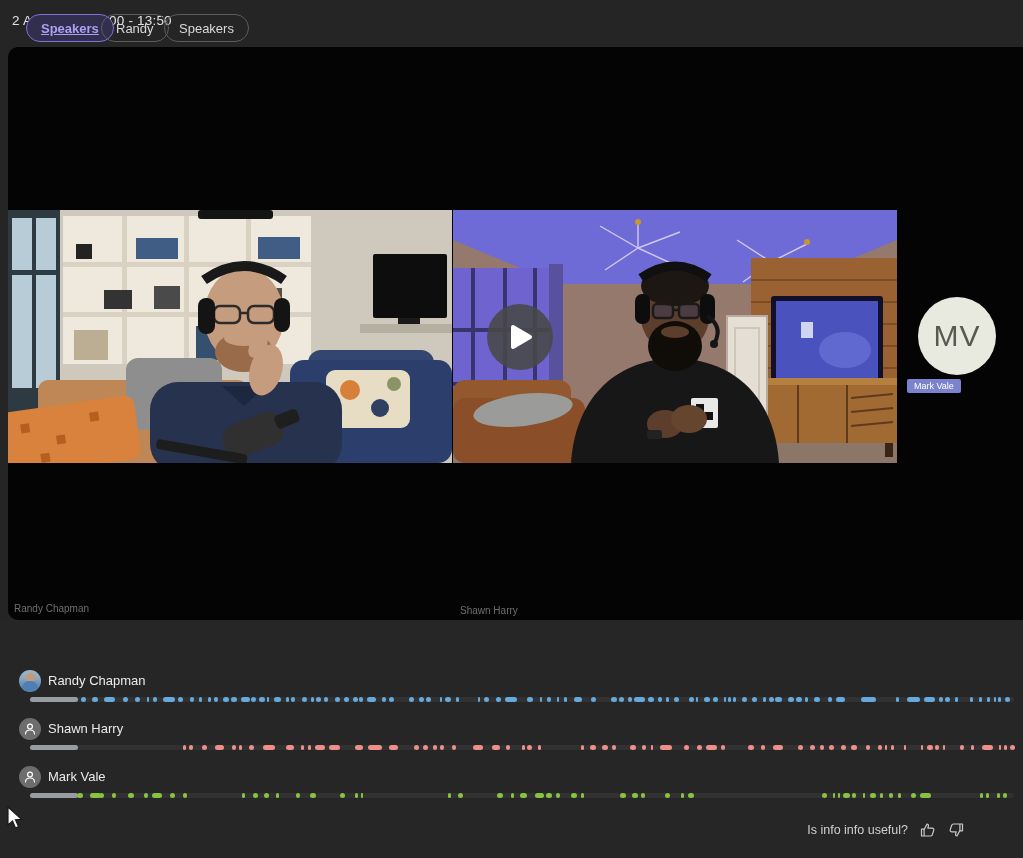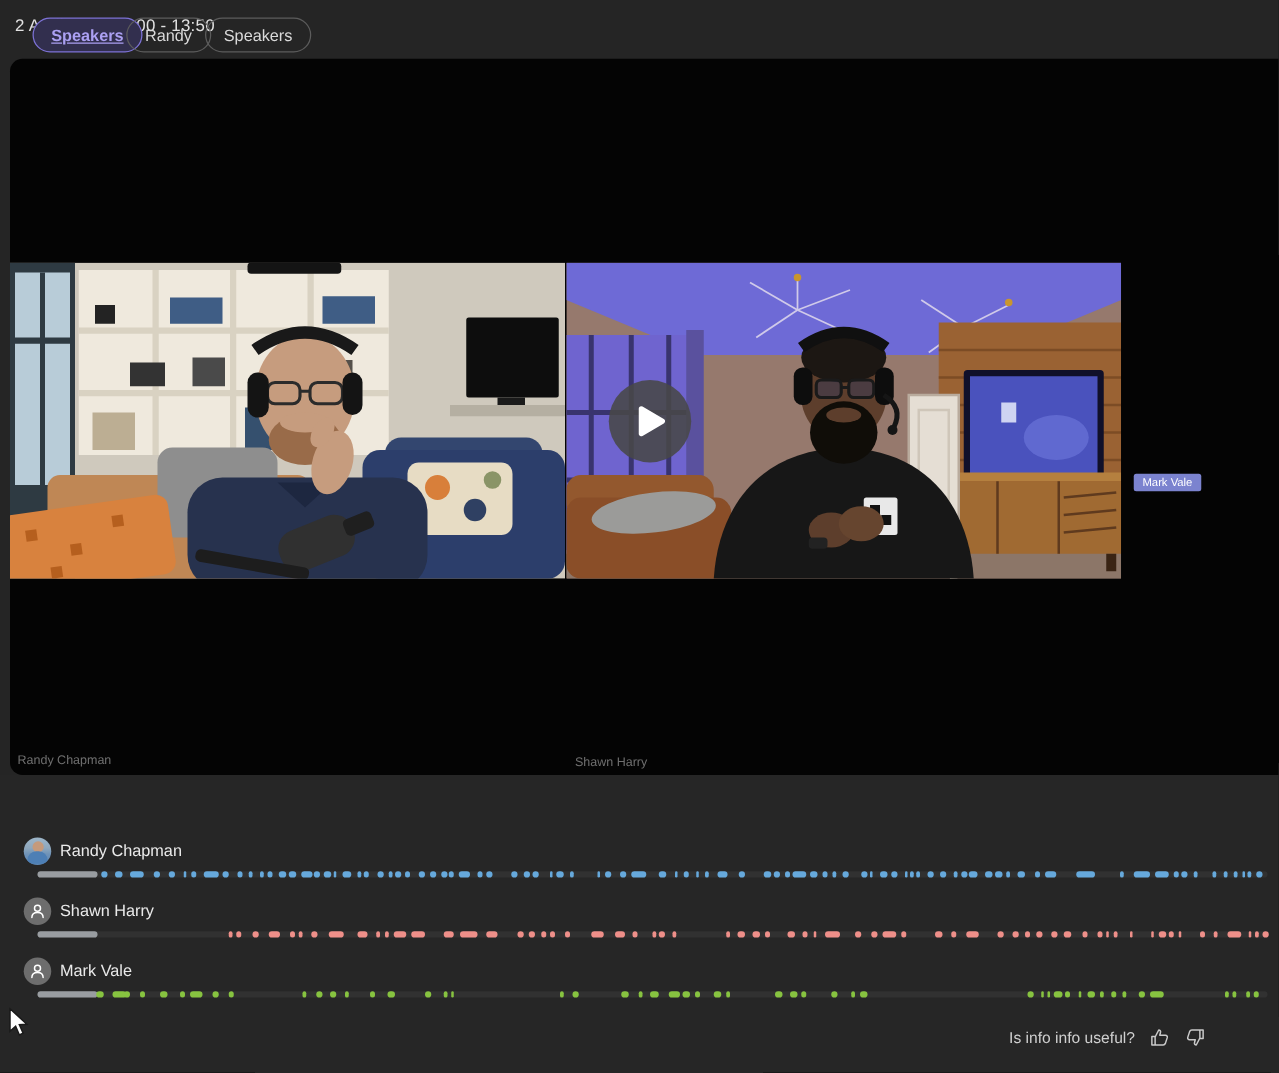--- a/index.html
+++ b/index.html
@@ -229,20 +229,23 @@
         <rect x="194" y="220" width="15" height="9" rx="3" fill="#222222"></rect>
       </svg>
     </div>
 
     <div id="play-btn">
       <svg width="30" height="30" viewBox="0 0 30 30">
         <path d="M8 5 L25 15 L8 25 Z" fill="#ffffff" stroke="#ffffff" stroke-width="4" stroke-linejoin="round"></path>
       </svg>
     </div>
 
+    <div id="mv-avatar">
+      <span id="mv-initials">MV</span>
+    </div>
     <div id="mv-chip">Mark Vale</div>
 
     <div class="vname" id="vname-left">Randy Chapman</div>
     <div class="vname" id="vname-right">Shawn Harry</div>
   </div>
 
   <div id="panel"></div>
 
   <div class="pill sel" id="tab-speakers">Speakers</div>
   <div class="pill norm" id="tab-topics">Randy</div>

